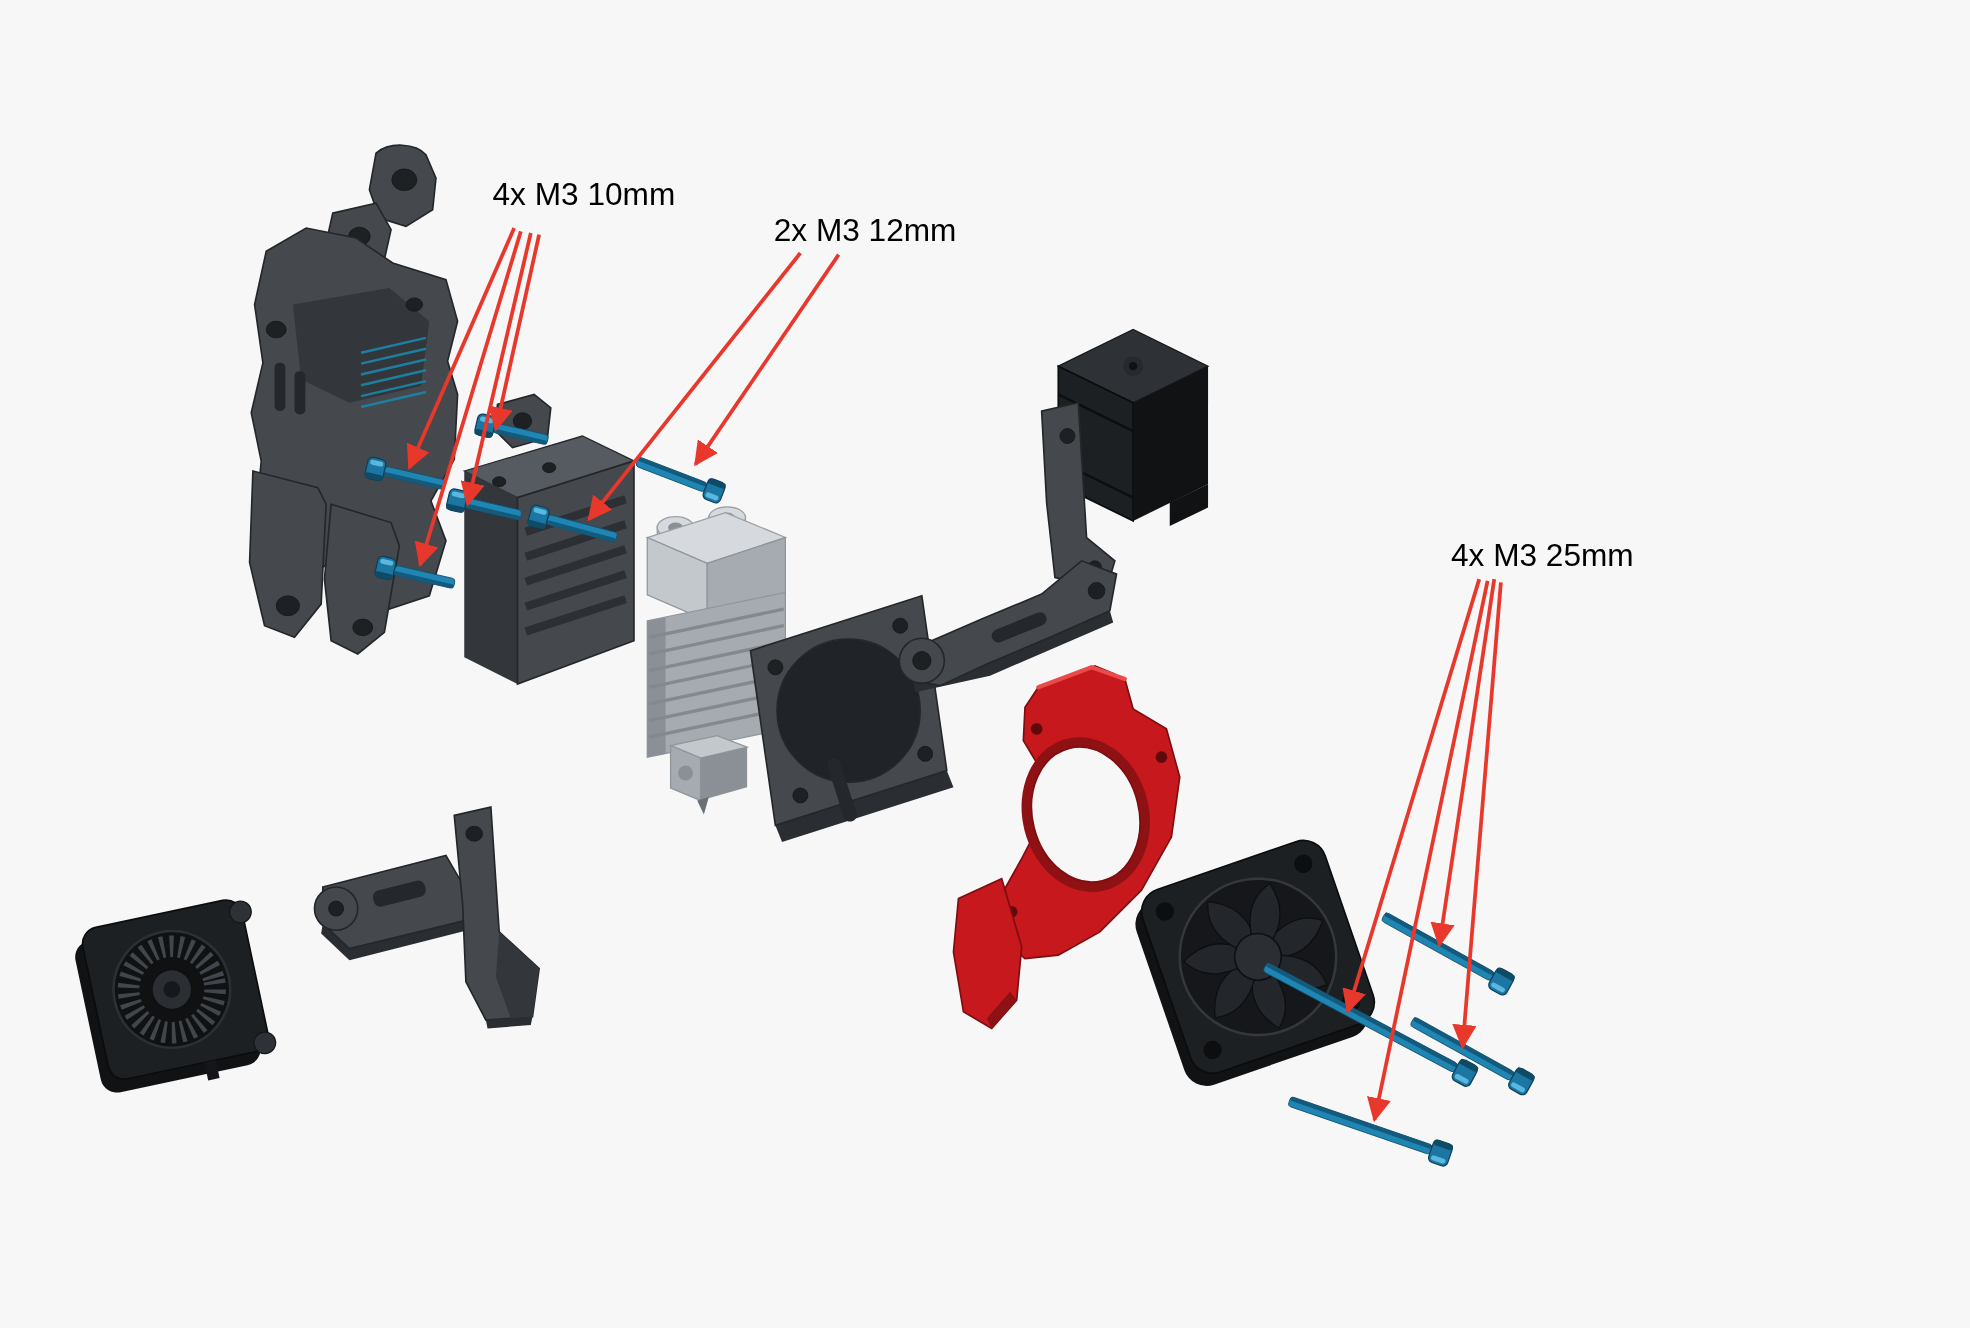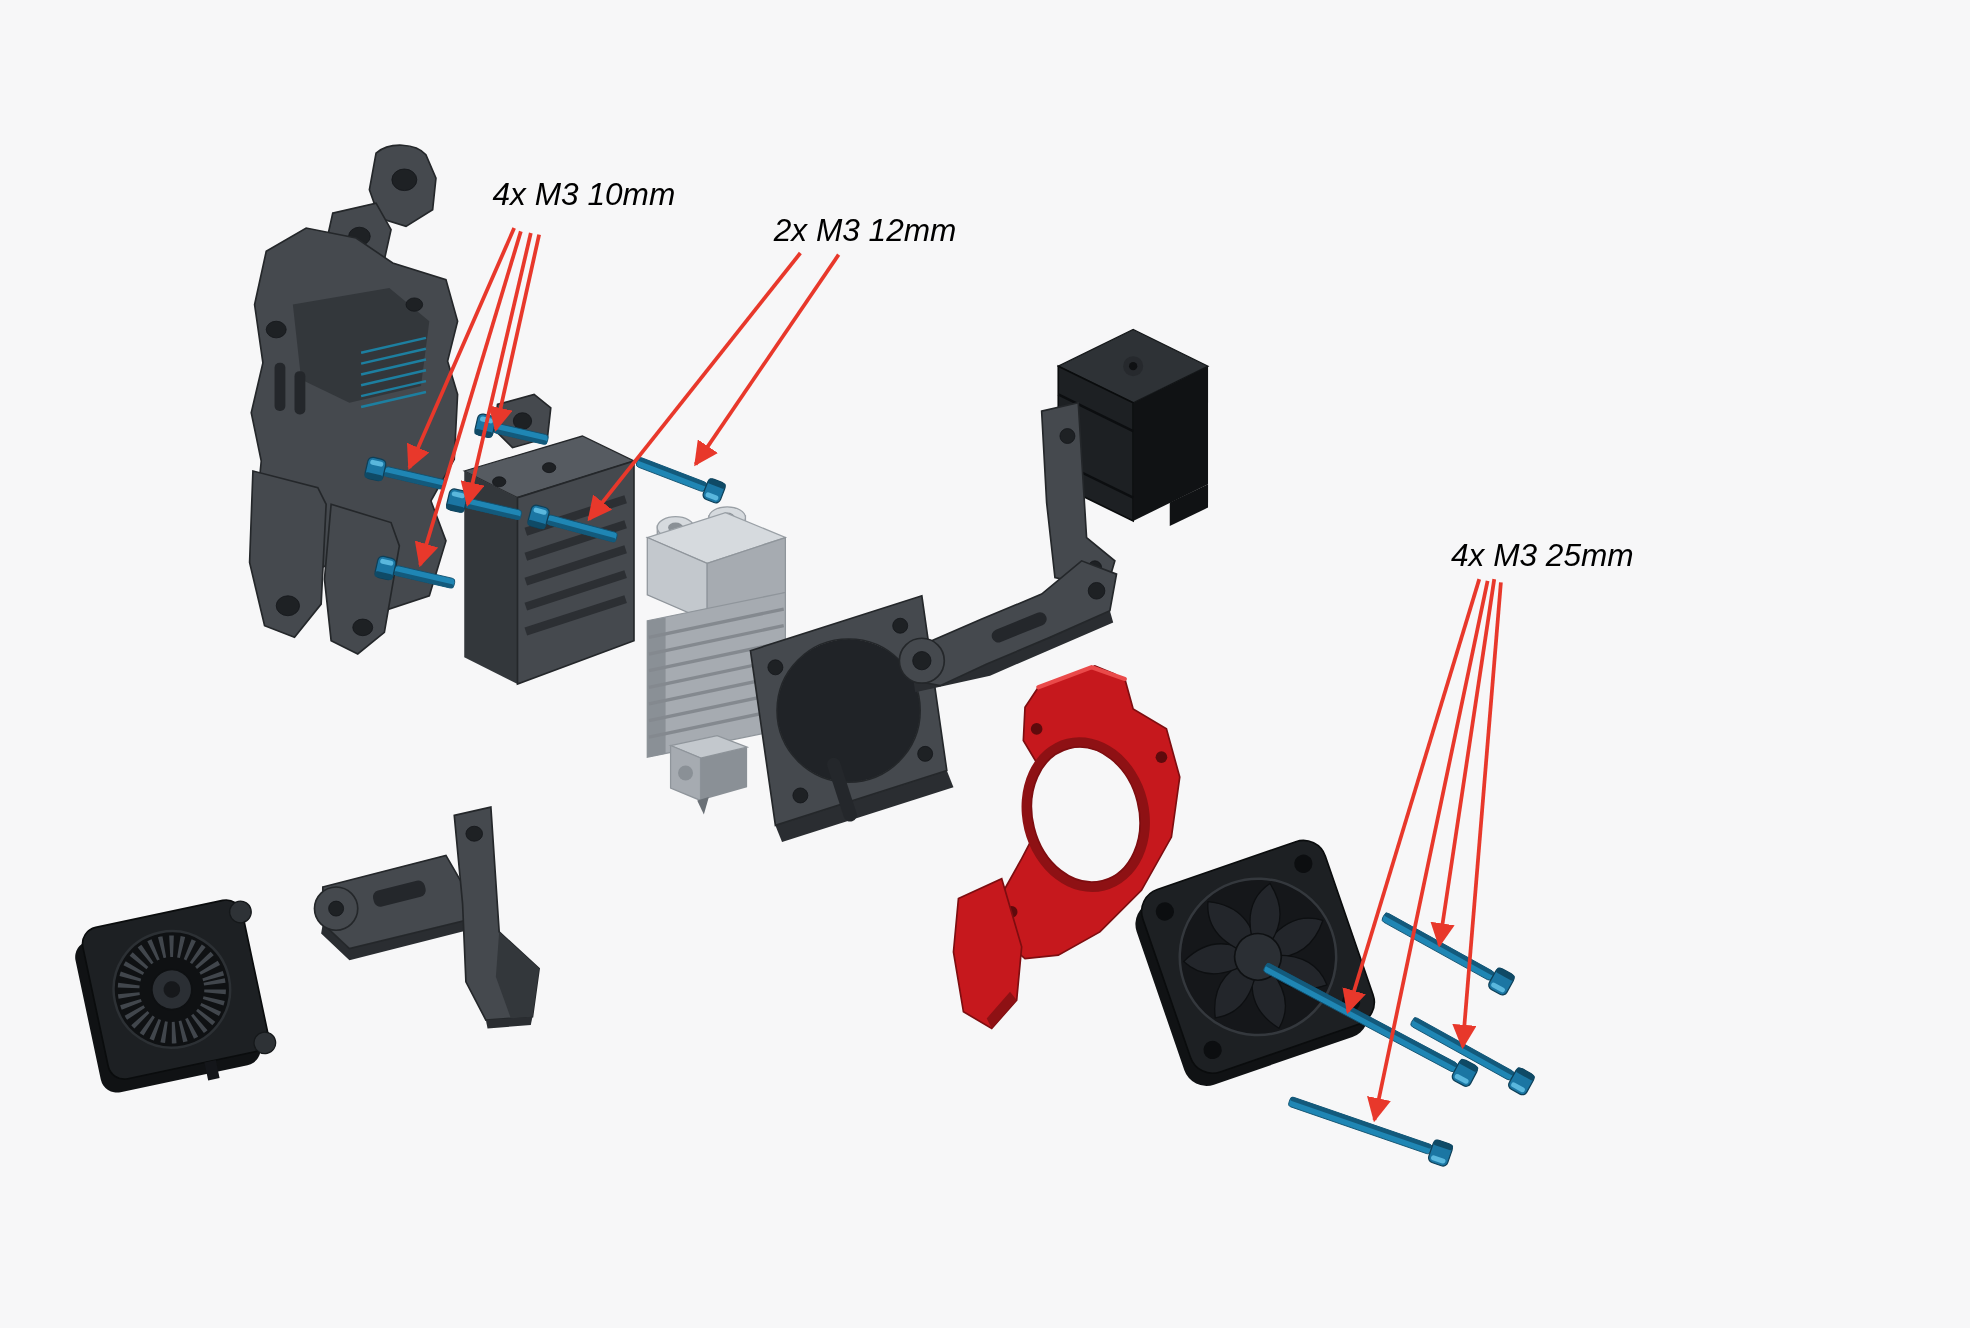--- a/index.html
+++ b/index.html
@@ -1,17 +1,17 @@
 <!DOCTYPE html>
 <html style="--c-background: #f7f7f8; --c-label-text: #000000; --c-arrow: #e8382b; --c-screw: #1f86b4; --c-screw-dark: #135a7c; --c-screw-head: #1b76a3; --c-screw-highlight: #5ab7dd; --c-part-gray: #45494e; --c-part-gray-light: #565b61; --c-part-gray-dark: #33373b; --c-part-edge: #24272a; --c-part-black: #1d2023; --c-part-silver: #c3c8cd; --c-part-silver-light: #d6dade; --c-part-silver-dark: #a6abb1; --c-part-red: #c6181d; --c-part-red-dark: #8e1114; --c-slot-teal: #1d7fa0;"><head>
 <meta charset="utf-8">
 <style>
   html,body{margin:0;padding:0;background:var(--c-background,#f7f7f8);}
   body{font-family:"Liberation Sans",sans-serif;}
-  .stage{position:relative;width:1639px;height:1328px;background:var(--c-background,#f7f7f8);overflow:hidden;font-style:italic;}
+  .stage{position:relative;width:1639px;height:1328px;background:var(--c-background,#f7f7f8);overflow:hidden;}
   .stage svg{display:block;width:100%;height:100%;}
 
   .label{font-size:38px;fill:var(--c-label-text,#000);font-family:"Liberation Sans",sans-serif;}
   .arrow{stroke:var(--c-arrow,#e8382b);stroke-width:4.5;fill:none;}
   .arrowhead{fill:var(--c-arrow,#e8382b);}
 
   
   .gf{fill:var(--c-part-gray,#45494e);stroke:var(--c-part-edge,#24272a);stroke-width:2;}
   .gl{fill:var(--c-part-gray-light,#565b61);stroke:var(--c-part-edge,#24272a);stroke-width:1.5;}
   .gd{fill:var(--c-part-gray-dark,#33373b);stroke:none;}

